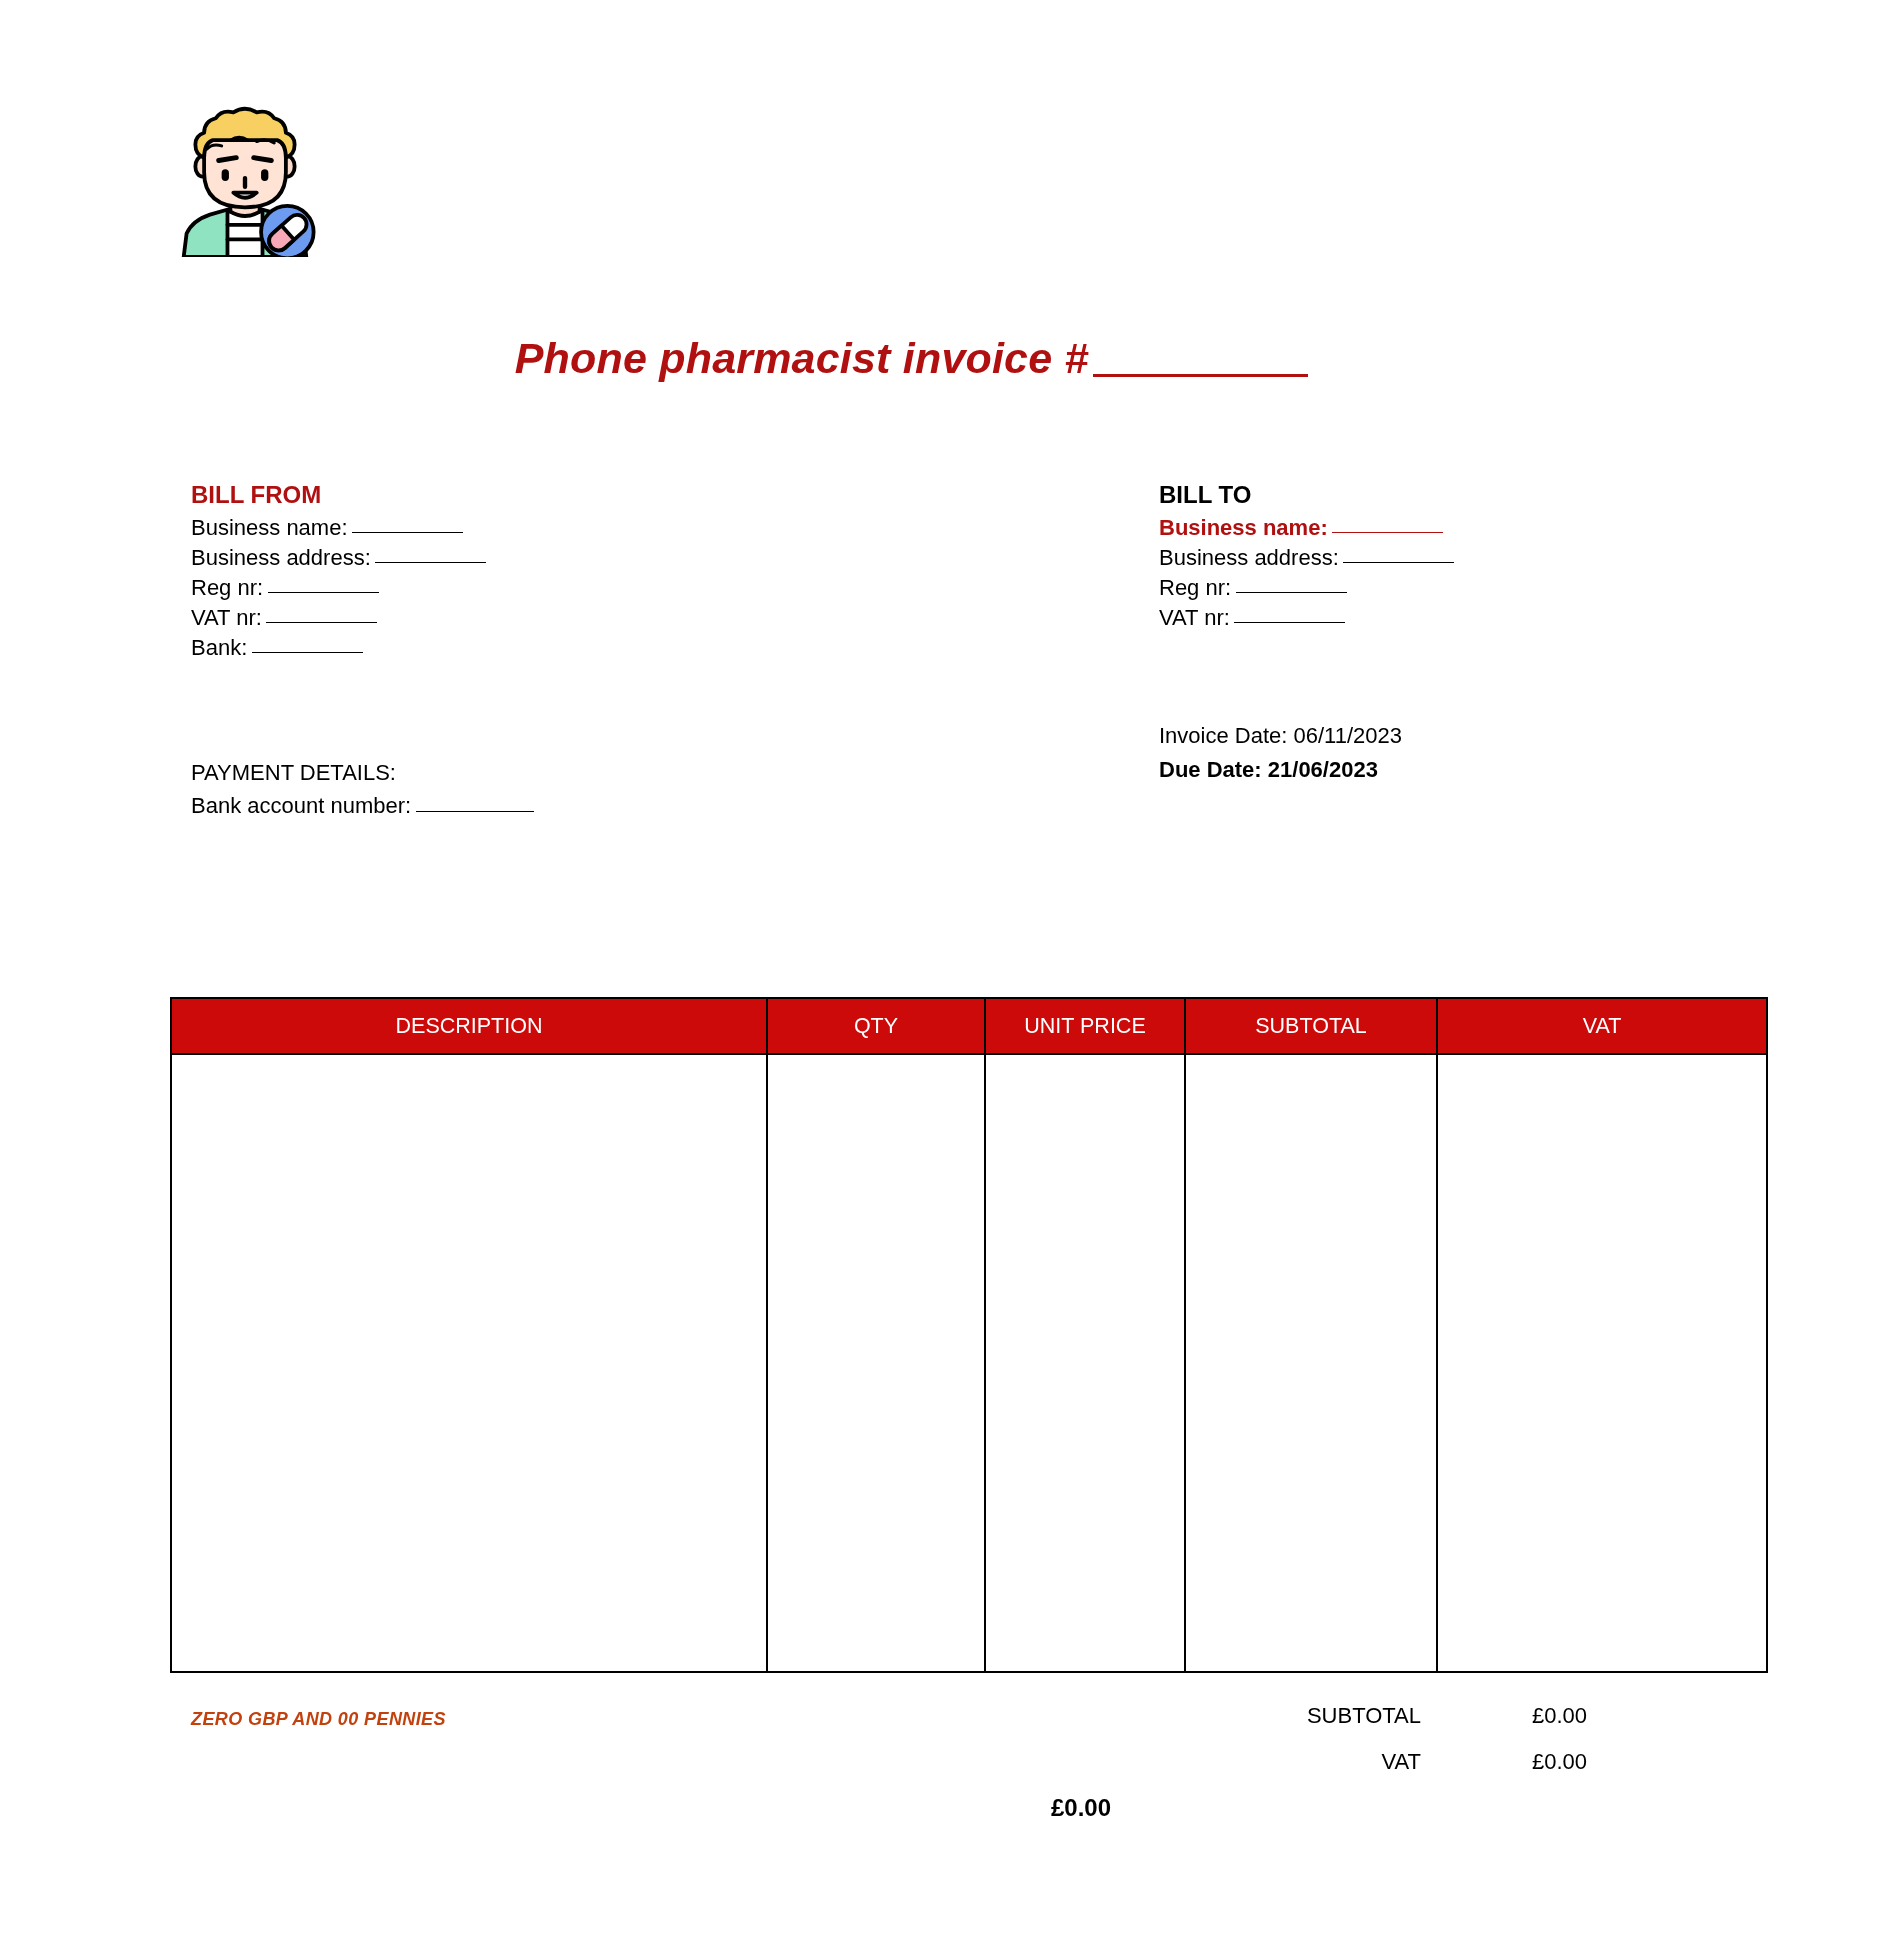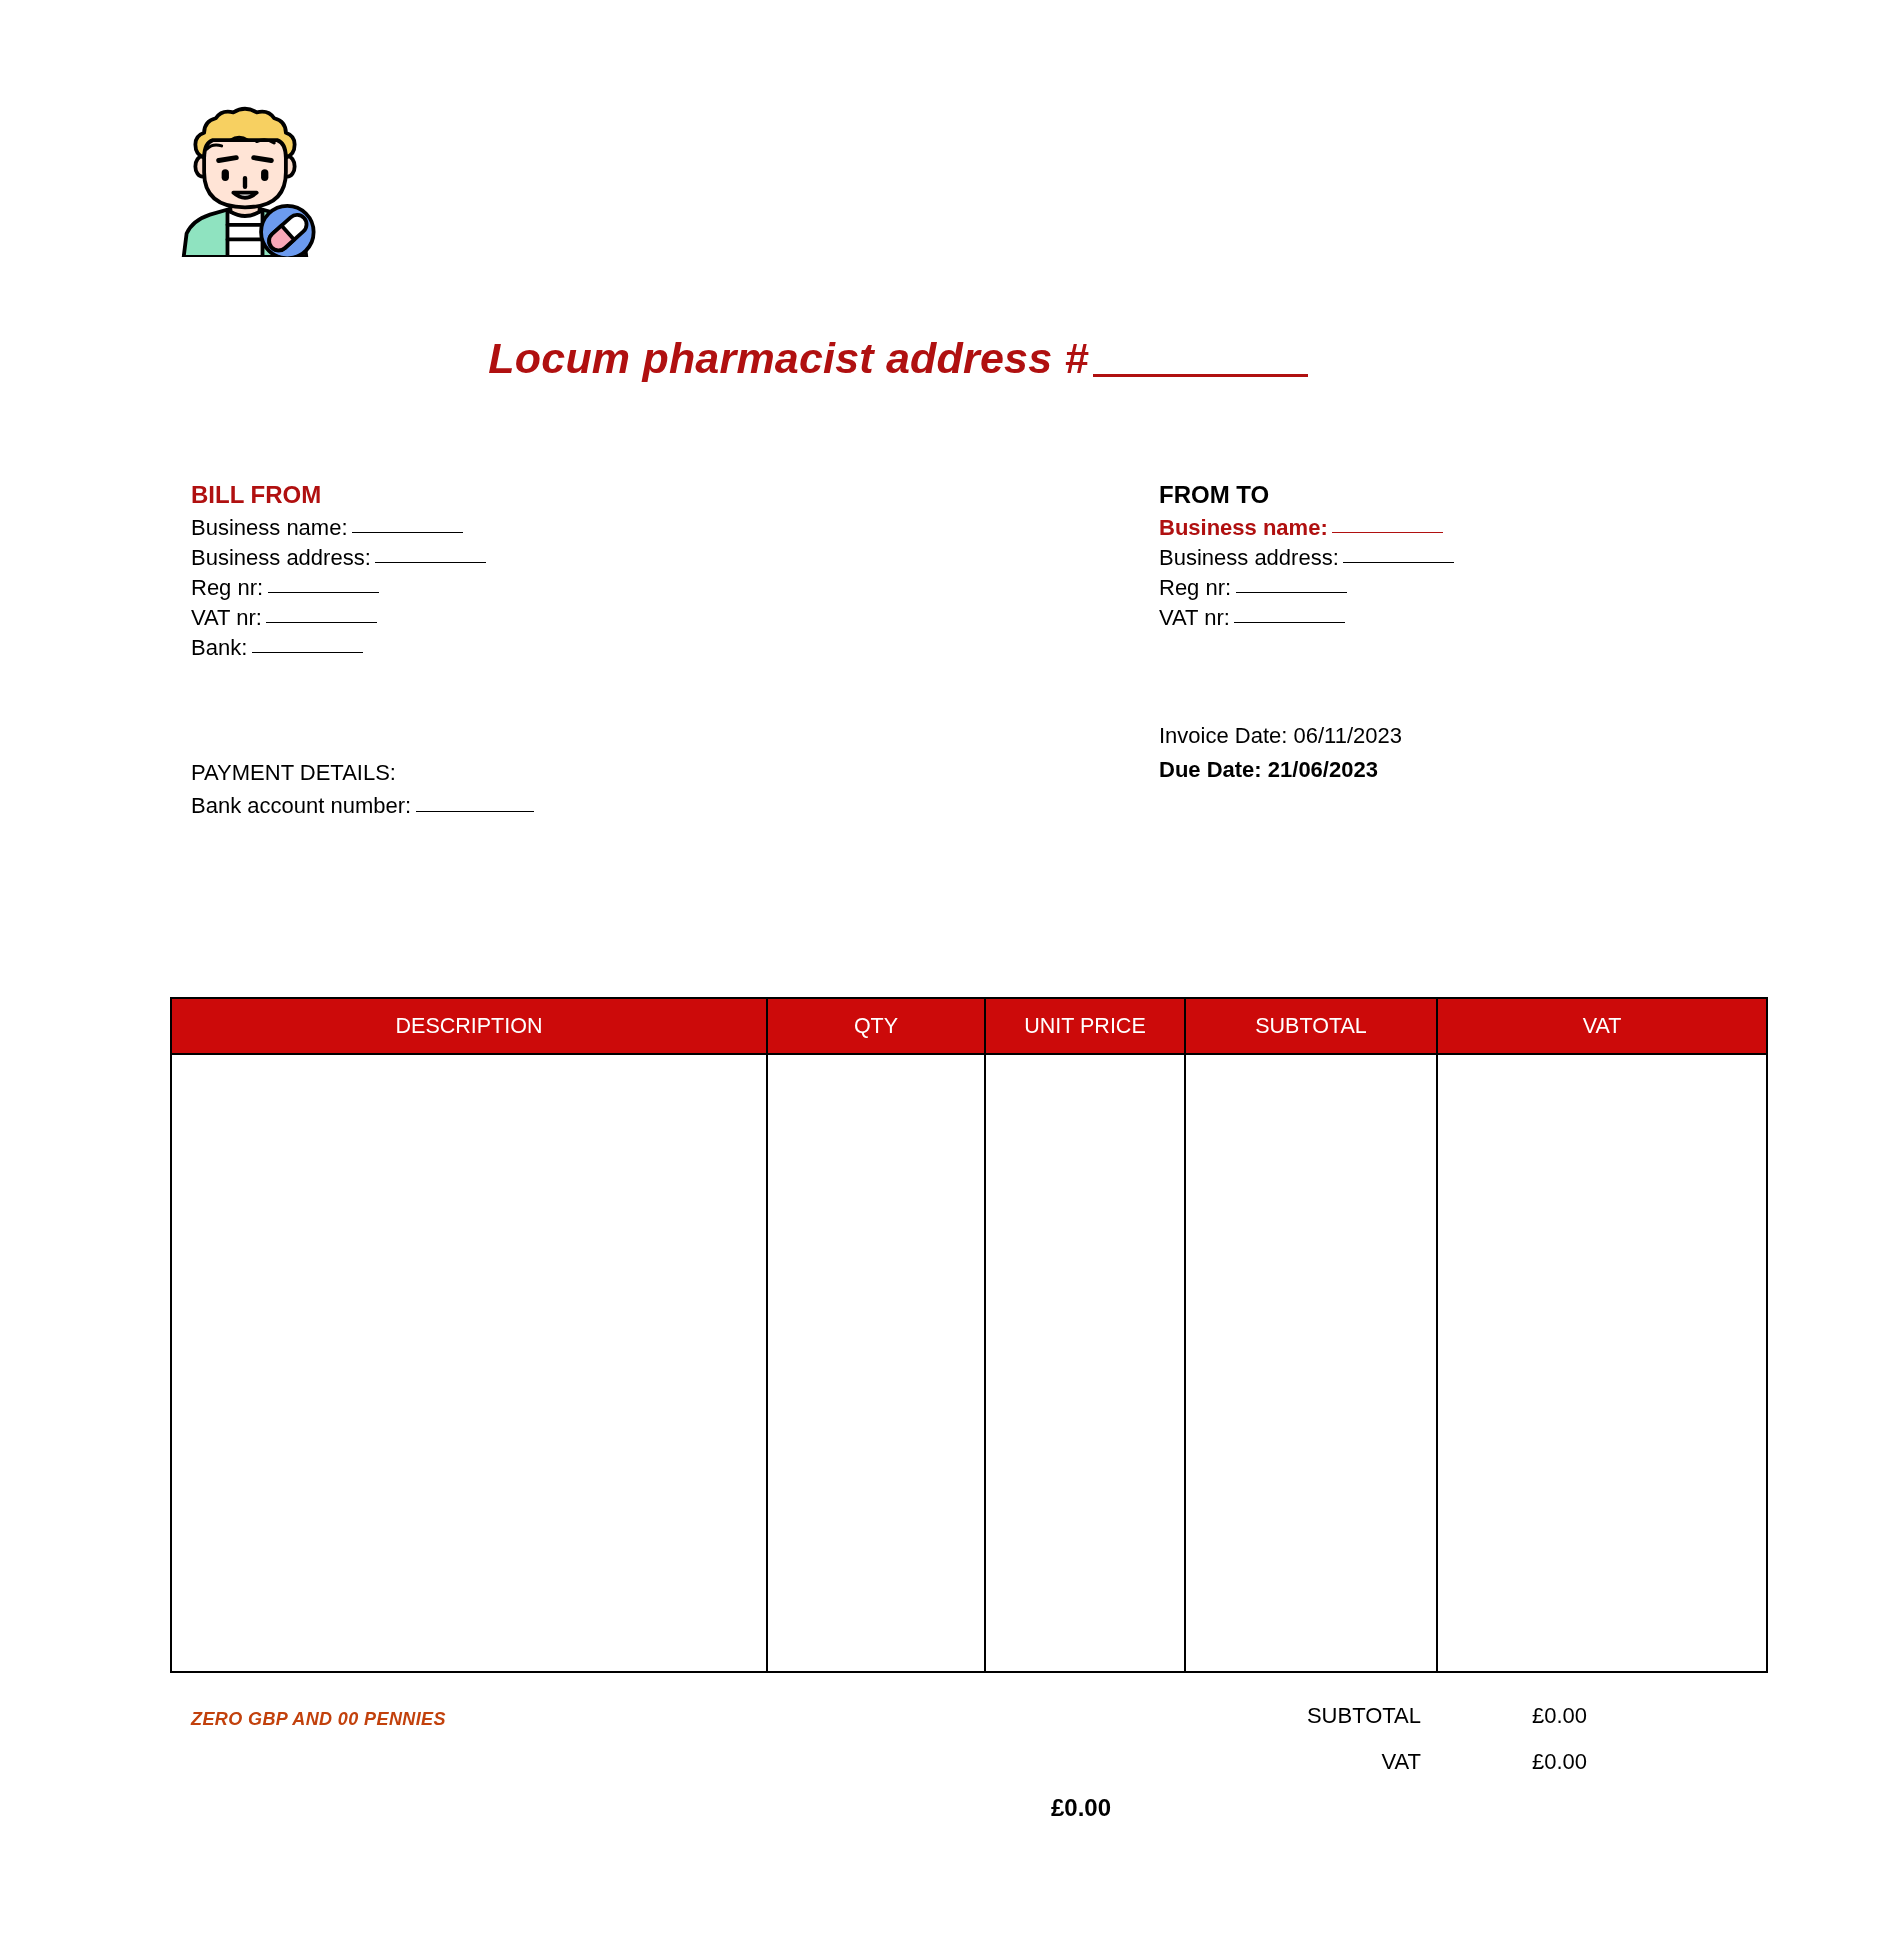--- a/index.html
+++ b/index.html
@@ -199,21 +199,21 @@
       <circle cx="79" cy="87" r="18" fill="#6C9BEF"></circle>
       <g transform="rotate(-42 79 87)">
         <rect x="64" y="81" width="30" height="13" rx="6.5" fill="#FFFFFF"></rect>
         <path d="M64 87.5 A6.5 6.5 0 0 1 70.5 81 L79 81 L79 94 L70.5 94 A6.5 6.5 0 0 1 64 87.5 Z" fill="#F9A8B8"></path>
       </g>
     </g>
   </svg>
 </div>
 
 <div class="title-wrap">
-  <span class="title"><span>Locum pharmacist address #</span><span class="numline"></span></span>
+  <span class="title"><span>Phone pharmacist invoice #</span><span class="numline"></span></span>
 </div>
 
 <div class="party party-from">
   <div class="party-head red">BILL FROM</div>
   <div class="field-line">
     <span>Business name:</span><span class="blank"></span>
   </div>
   <div class="field-line">
     <span>Business address:</span><span class="blank"></span>
   </div>
@@ -222,21 +222,21 @@
   </div>
   <div class="field-line">
     <span>VAT nr:</span><span class="blank"></span>
   </div>
   <div class="field-line">
     <span>Bank:</span><span class="blank"></span>
   </div>
 </div>
 
 <div class="party party-to">
-  <div class="party-head black">FROM TO</div>
+  <div class="party-head black">BILL TO</div>
   <div class="field-line red-line">
     <span>Business name:</span><span class="blank"></span>
   </div>
   <div class="field-line">
     <span>Business address:</span><span class="blank"></span>
   </div>
   <div class="field-line">
     <span>Reg nr:</span><span class="blank"></span>
   </div>
   <div class="field-line">

